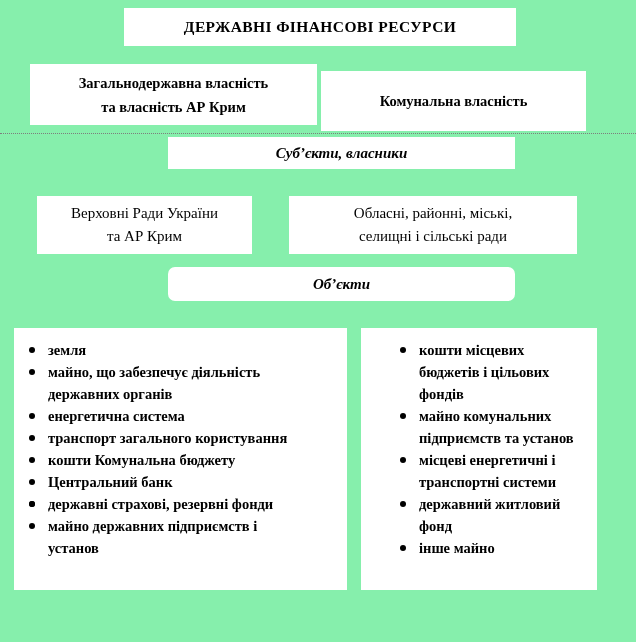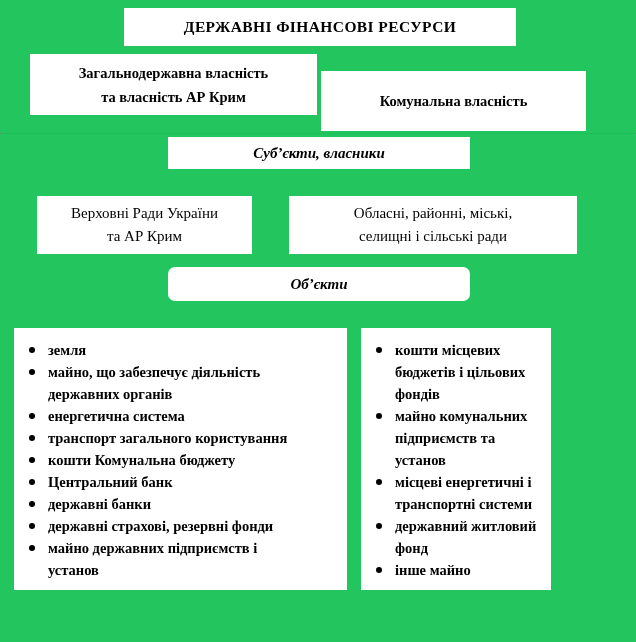--- a/index.html
+++ b/index.html
@@ -4,21 +4,21 @@
 <style>
   html, body {
     margin: 0;
     padding: 0;
     background: #000000;
   }
   .canvas {
     position: relative;
     width: 636px;
     height: 642px;
-    background: #22c55e;
+    background: #86efac;
     font-family: "Liberation Serif", "DejaVu Serif", serif;
     color: #000000;
     overflow: hidden;
   }
   .box {
     position: absolute;
     background: #ffffff;
     display: flex;
     align-items: center;
     justify-content: center;
@@ -26,32 +26,32 @@
     white-space: pre-line;
     box-sizing: border-box;
   }
   .title-box {
     left: 124px; top: 8px; width: 392px; height: 38px;
     font-weight: bold;
     font-size: 15.5px;
     letter-spacing: 0.4px;
   }
   .ownership-state {
-    left: 30px; top: 54px; width: 287px; height: 61px;
+    left: 30px; top: 64px; width: 287px; height: 61px;
     font-weight: bold;
     font-size: 14.5px;
     line-height: 24px;
   }
   .ownership-communal {
     left: 321px; top: 71px; width: 265px; height: 60px;
     font-weight: bold;
     font-size: 14.5px;
   }
   .banner {
-    left: 168px; width: 302px;
+    left: 168px; width: 347px;
     font-weight: bold;
     font-style: italic;
     font-size: 15px;
   }
   .banner-subjects { top: 137px; height: 32px; }
   .banner-objects  { top: 267px; height: 34px; border-radius: 7px; }
   .subjects-state {
     left: 37px; top: 196px; width: 215px; height: 58px;
     font-weight: normal;
     font-size: 15px;
@@ -63,21 +63,21 @@
     font-size: 15px;
     line-height: 23px;
     font-family: Liberation Serif, serif;
   }
   .list-box {
     position: absolute;
     background: #ffffff;
     box-sizing: border-box;
   }
   .list-state    { left: 14px;  top: 328px; width: 333px; height: 262px; }
-  .list-communal { left: 361px; top: 328px; width: 190px; height: 262px; }
+  .list-communal { left: 361px; top: 328px; width: 236px; height: 262px; padding-left: 24px; }
   .list-box ul {
     list-style: none;
     margin: 0;
     padding: 11px 6px 0 0;
   }
   .list-box li {
     position: relative;
     padding-left: 34px;
     font-weight: bold;
     font-size: 14.5px;
@@ -133,21 +133,21 @@
 
   <div class="list-box list-state">
     <ul>
       <li><span class="bullet"></span><span>земля</span></li>
       <li><span class="bullet"></span><span>майно, що забезпечує діяльність
 державних органів</span></li>
       <li><span class="bullet"></span><span>енергетична система</span></li>
       <li><span class="bullet"></span><span>транспорт загального користування</span></li>
       <li><span class="bullet"></span><span>кошти Комунальна бюджету</span></li>
       <li><span class="bullet"></span><span>Центральний банк</span></li>
-      <li><span class="bullet"></span><span>державні банки</span></li>
+      <li><span class="bullet"></span></li>
       <li><span class="bullet"></span><span>державні страхові, резервні фонди</span></li>
       <li><span class="bullet"></span><span>майно державних підприємств і
 установ</span></li>
     </ul>
   </div>
 
   <div class="list-box list-communal">
     <ul>
       <li><span class="bullet"></span><span>кошти місцевих
 бюджетів і цільових

